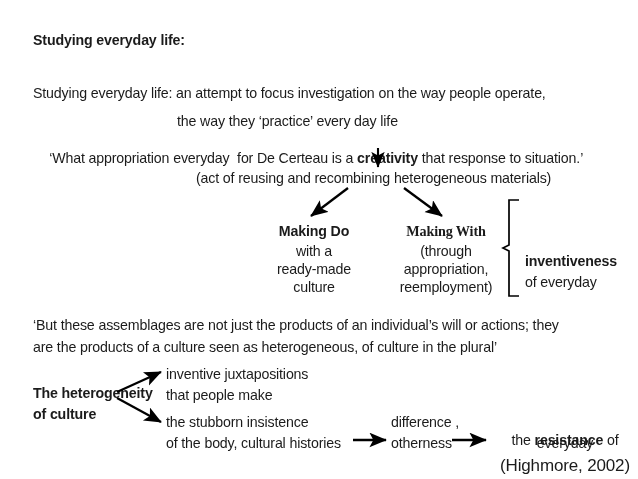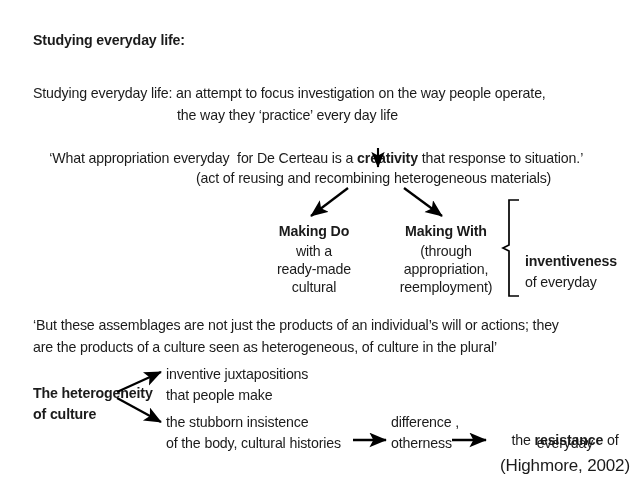--- a/index.html
+++ b/index.html
@@ -41,34 +41,34 @@
 </head>
 <body>
 
 <div id="page">
 
   <div class="t b" style="left:33px; top:31px;">Studying everyday life:</div>
 
 
   <div class="t" style="left:33px; top:84px;">Studying everyday life: an attempt to focus investigation on the way people operate,</div>
 
-  <div class="t" style="left:177px; top:106px;">the way they ‘practice’ every day life</div>
+  <div class="t" style="left:177px; top:112px;">the way they ‘practice’ every day life</div>
 
   <div class="t" style="left:34px; top:131px;">
     <span>‘What appropriation everyday  for De Certeau is a </span><span class="b">creativity</span><span> that response to situation.’</span>
   </div>
 
   <div class="t" style="left:196px; top:169px;">(act of reusing and recombining heterogeneous materials)</div>
 
   <div class="t b ctr" style="left:258px; top:222px; width:112px;">Making Do</div>
   <div class="t ctr" style="left:258px; top:242px; width:112px;">with a
 ready-made
-cultural</div>
+culture</div>
 
-  <div class="t b ctr" style="left:386px; top:222px; width:120px;">Making With</div>
+  <div class="t b ctr" style="left:386px; top:222px; width:120px;font-family:Liberation Serif, serif;">Making With</div>
   <div class="t ctr" style="left:386px; top:242px; width:120px;">(through
 appropriation,
 reemployment)</div>
 
   <div class="t" style="left:525px; top:273px;">of everyday</div>
   <div class="t b" style="left:525px; top:252px;">inventiveness</div>
 
   <div class="t" style="left:33px; top:316px;">‘But these assemblages are not just the products of an individual’s will or actions; they</div>
   <div class="t" style="left:33px; top:338px;">are the products of a culture seen as heterogeneous, of culture in the plural’</div>
 

